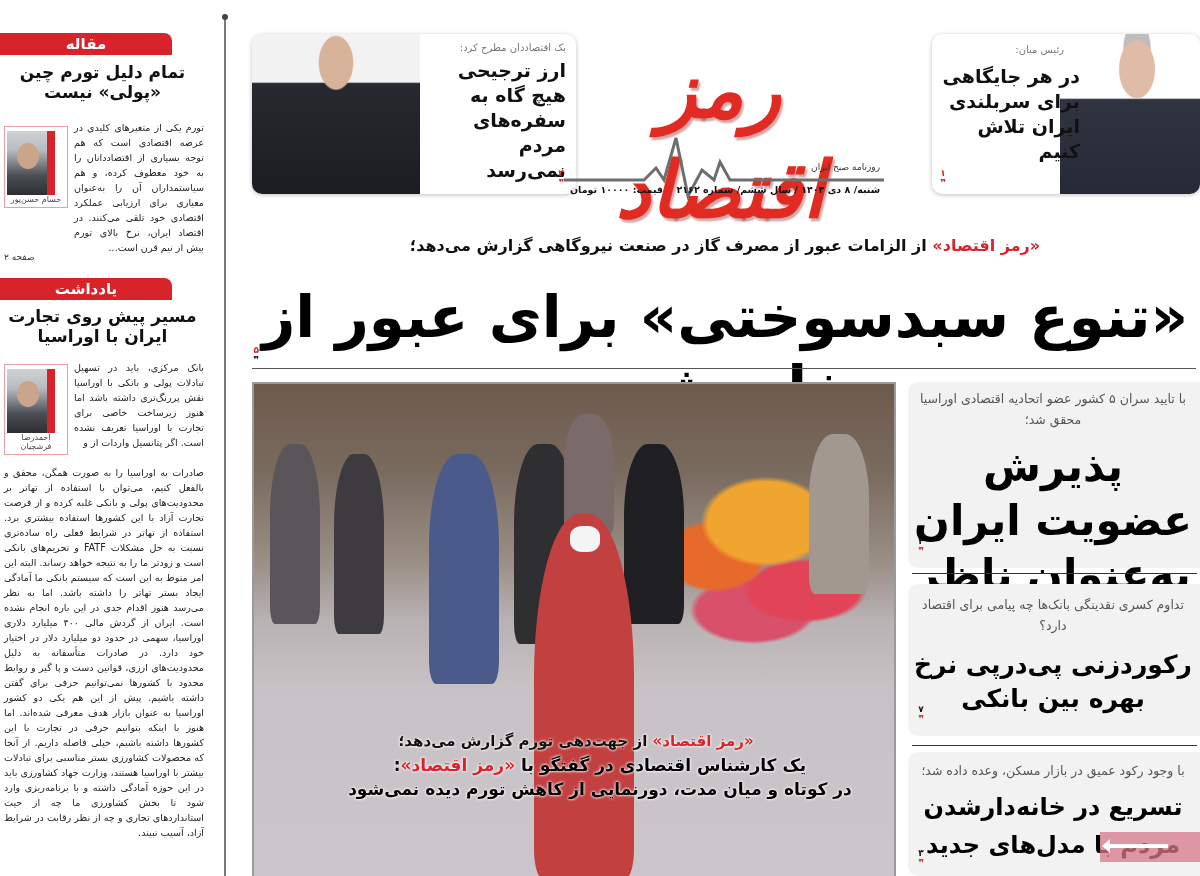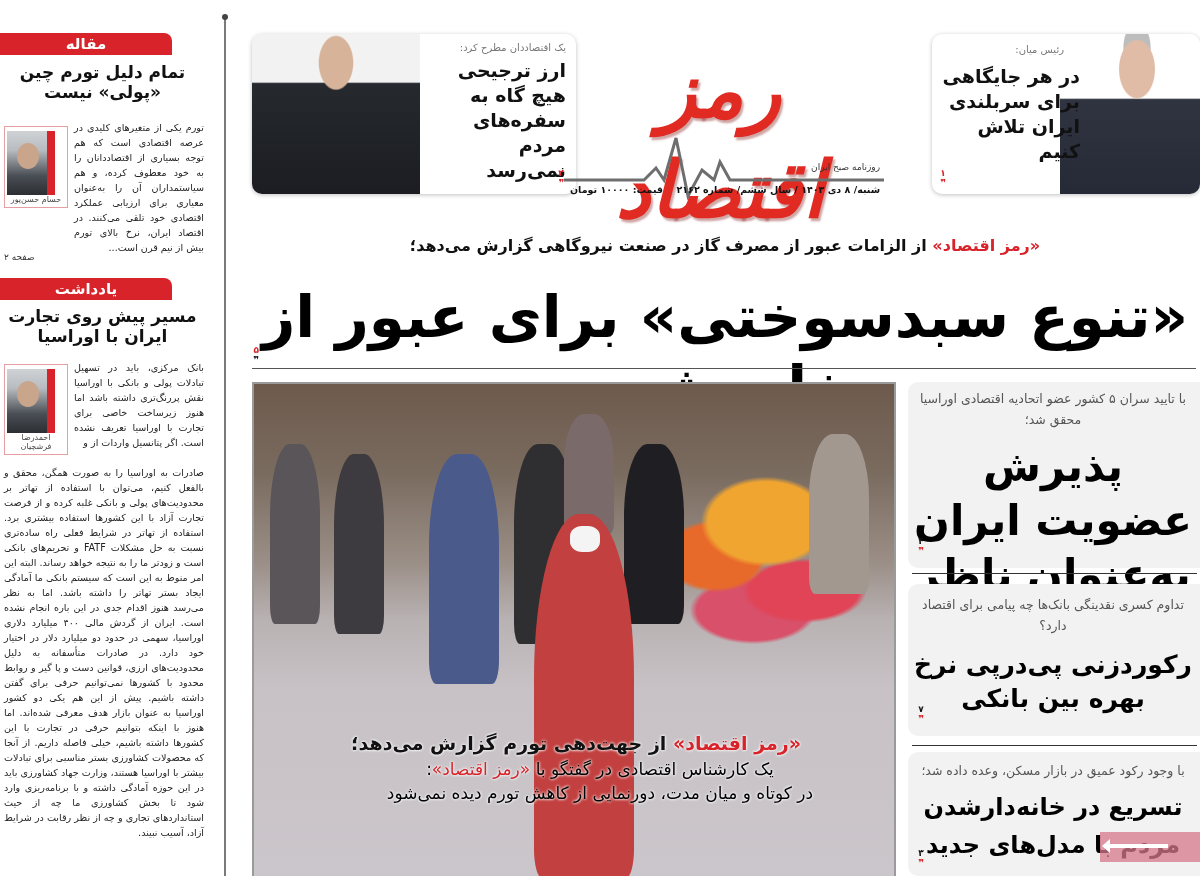--- a/index.html
+++ b/index.html
@@ -51,24 +51,24 @@
   .photo-block { position: absolute; left: 252px; top: 382px; width: 644px; height: 494px; overflow: hidden; border: 2px solid #9a9a9a; border-bottom: none; }
   .scene { position: absolute; inset: 0;
     background:
       radial-gradient(ellipse at 80% 28%, #f0a530 0 8%, transparent 9%),
       radial-gradient(ellipse at 72% 35%, #e86a2a 0 7%, transparent 8%),
       radial-gradient(ellipse at 86% 42%, #e14457 0 7%, transparent 8%),
       radial-gradient(ellipse at 78% 46%, #d8506a 0 8%, transparent 9%),
       linear-gradient(180deg, #6d5a4c 0%, #7a6b5f 18%, #9a8e86 36%, #b9b2b3 48%, #c8c2c6 62%, #cbc6cb 100%); }
   .fig { position: absolute; border-radius: 40% 40% 10% 10%; }
   .caption-layer { position: absolute; left: 0; top: 348px; width: 644px; text-align: center; }
-  .photo-kicker { font-size: 19px; font-weight: bold; color: #111; text-shadow: 0 0 3px #fff, 0 0 3px #fff; }
+  .photo-kicker { font-size: 15px; font-weight: bold; color: #111; text-shadow: 0 0 3px #fff, 0 0 3px #fff; }
   .photo-kicker .brand { color: #d8232a; }
   .photo-headline { font-size: 34px; font-weight: 900; color: #000; line-height: 44px; text-shadow: 0 0 4px #fff, 0 0 4px #fff, 0 0 4px #fff; margin-top: 4px; }
-  .photo-sub { font-size: 17px; font-weight: normal; color: #000; line-height: 22px; text-shadow: 0 0 3px #fff, 0 0 3px #fff; margin-top: 4px; padding-left: 48px; }
+  .photo-sub { font-size: 17px; font-weight: bold; color: #000; line-height: 22px; text-shadow: 0 0 3px #fff, 0 0 3px #fff; margin-top: 4px; padding-left: 48px; }
   .photo-sub .brand { color: #d8232a; }
 
   
   .right-card { position: absolute; left: 908px; width: 292px; background: #f2f2f2; border-radius: 10px 0 0 10px; }
   .right-card .kicker { position: absolute; left: 10px; right: 12px; text-align: center; font-size: 12.5px; color: #555; line-height: 21px; }
   .right-card .headline { position: absolute; left: 6px; right: 8px; text-align: center; font-weight: 900; color: #000; }
   .right-card .page-num { position: absolute; left: 10px; font-size: 9px; font-weight: bold; color: #111; line-height: 10px; text-align: center; }
   .right-rule { position: absolute; left: 912px; width: 285px; height: 1px; background: #333; }
 
   .jump-badge { position: absolute; left: 1100px; top: 832px; width: 100px; height: 30px; background: rgba(214,120,138,.75); }

